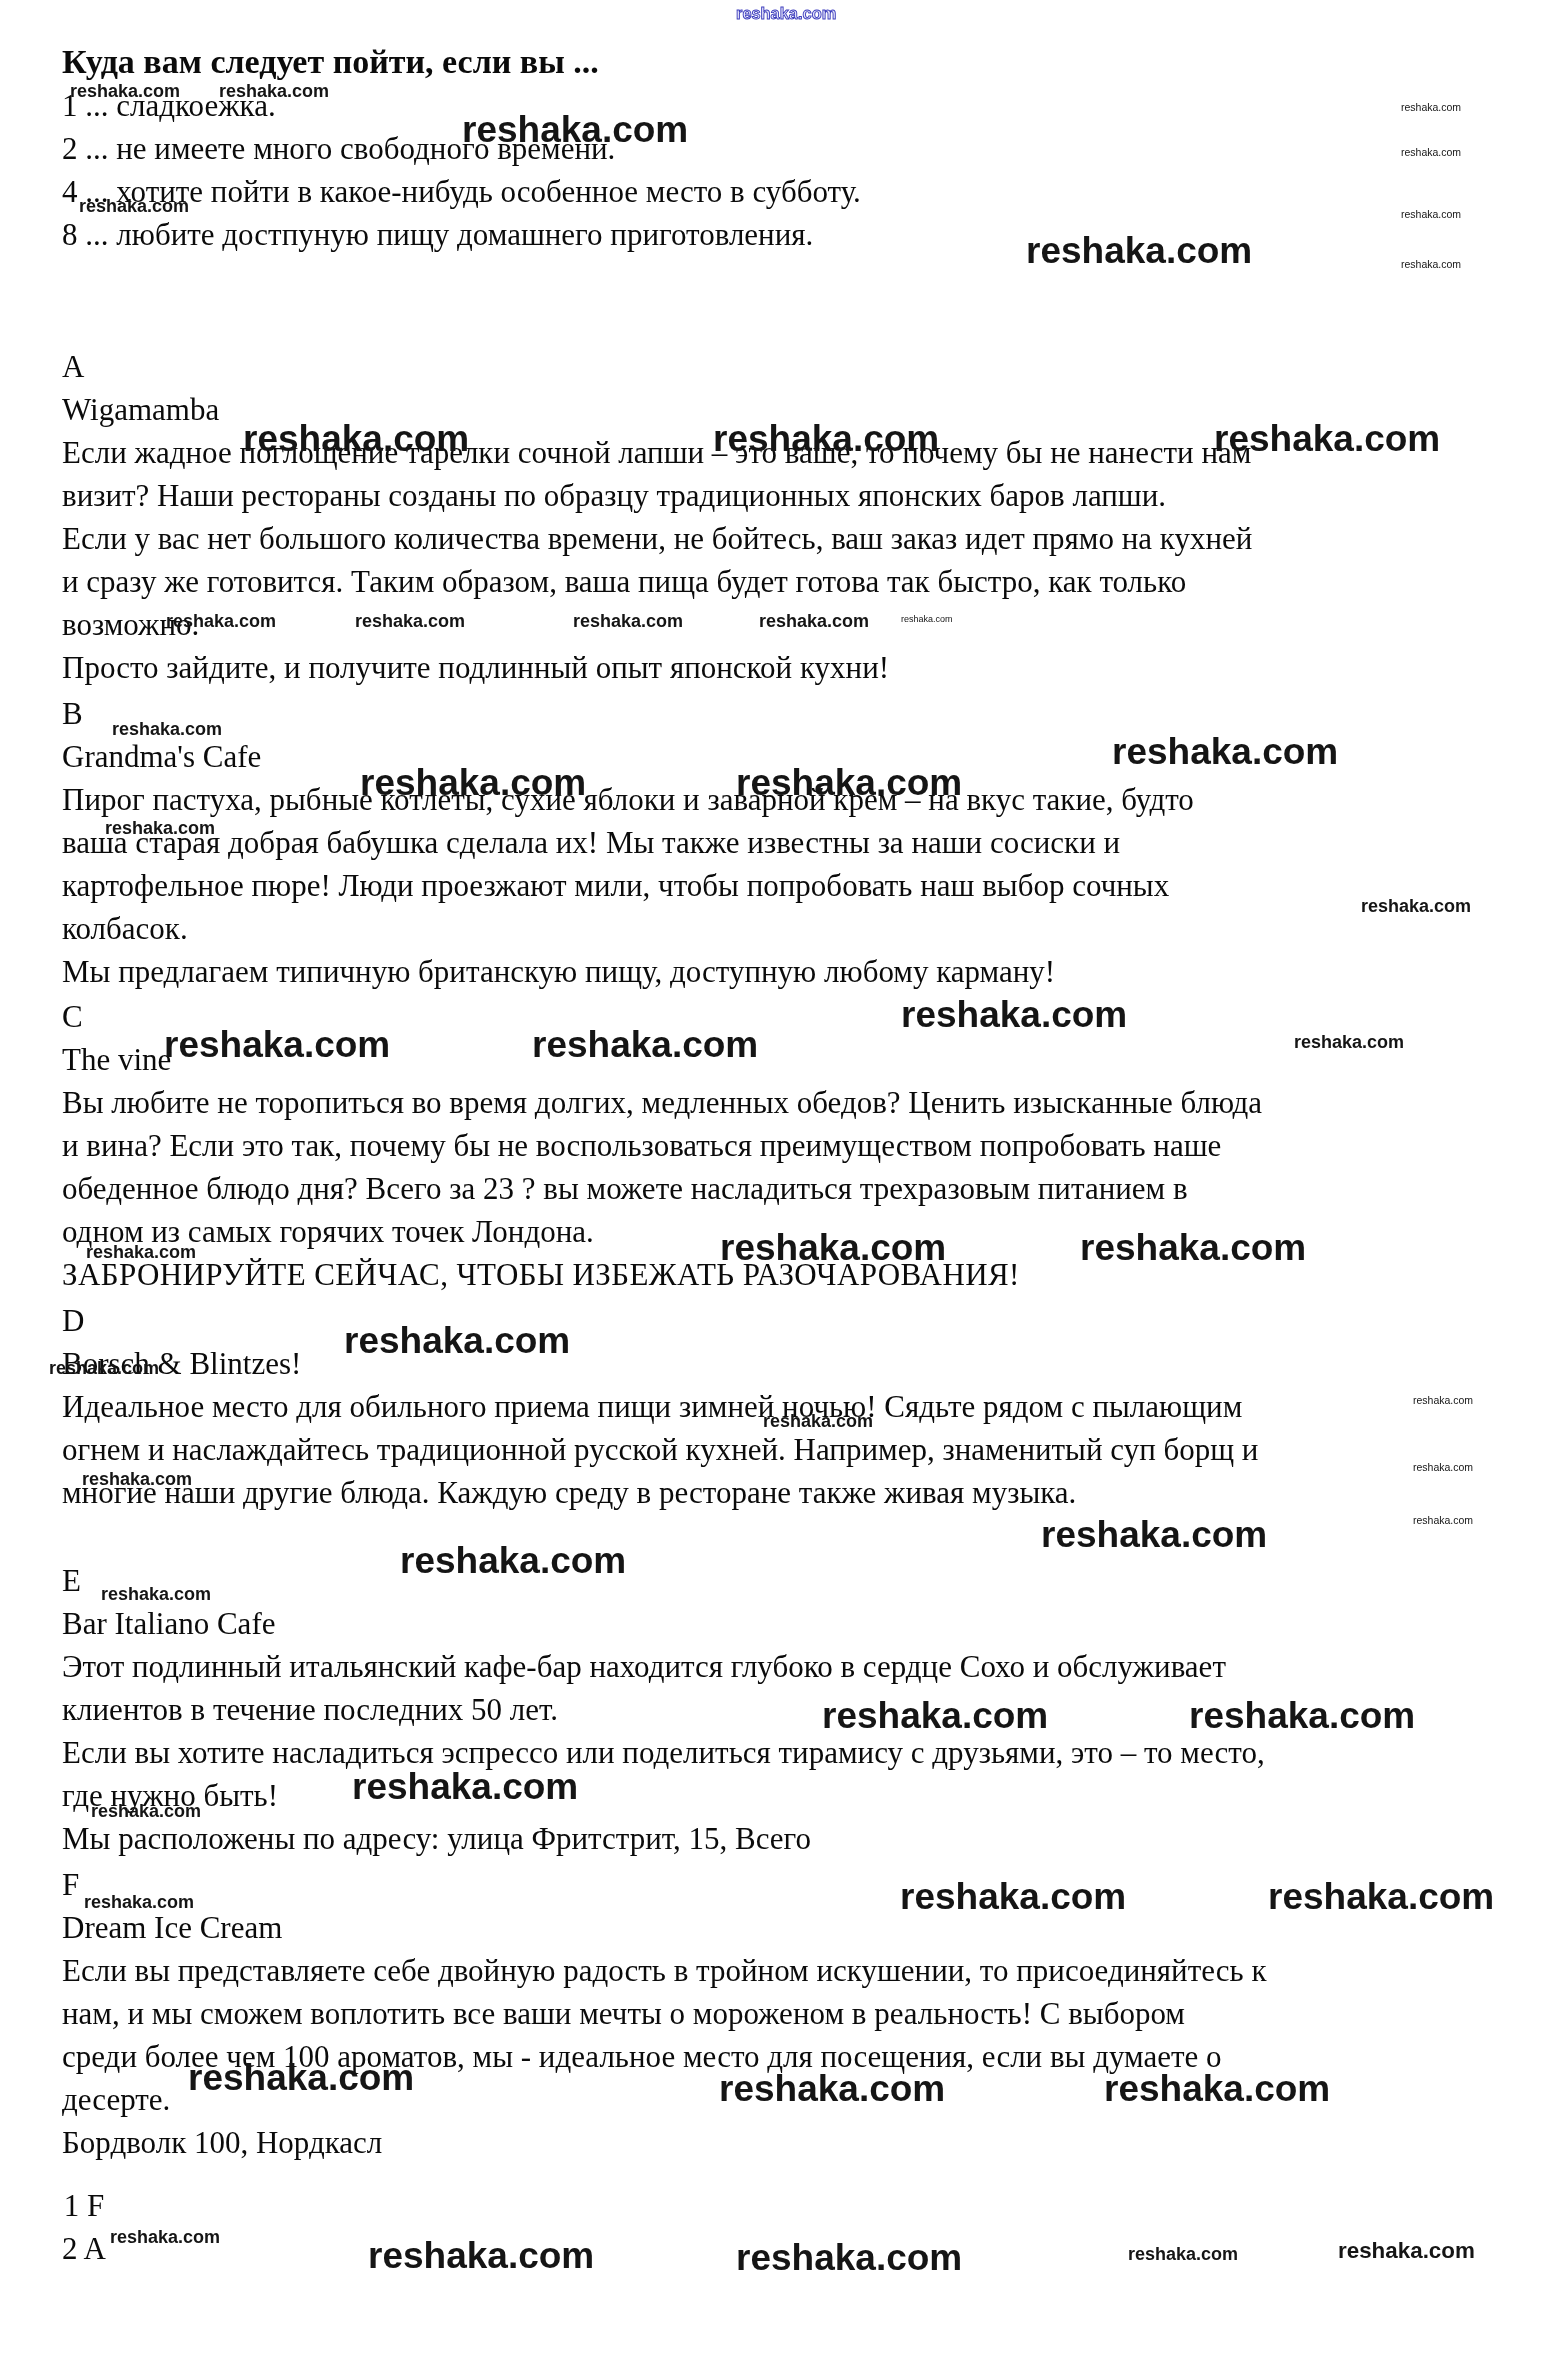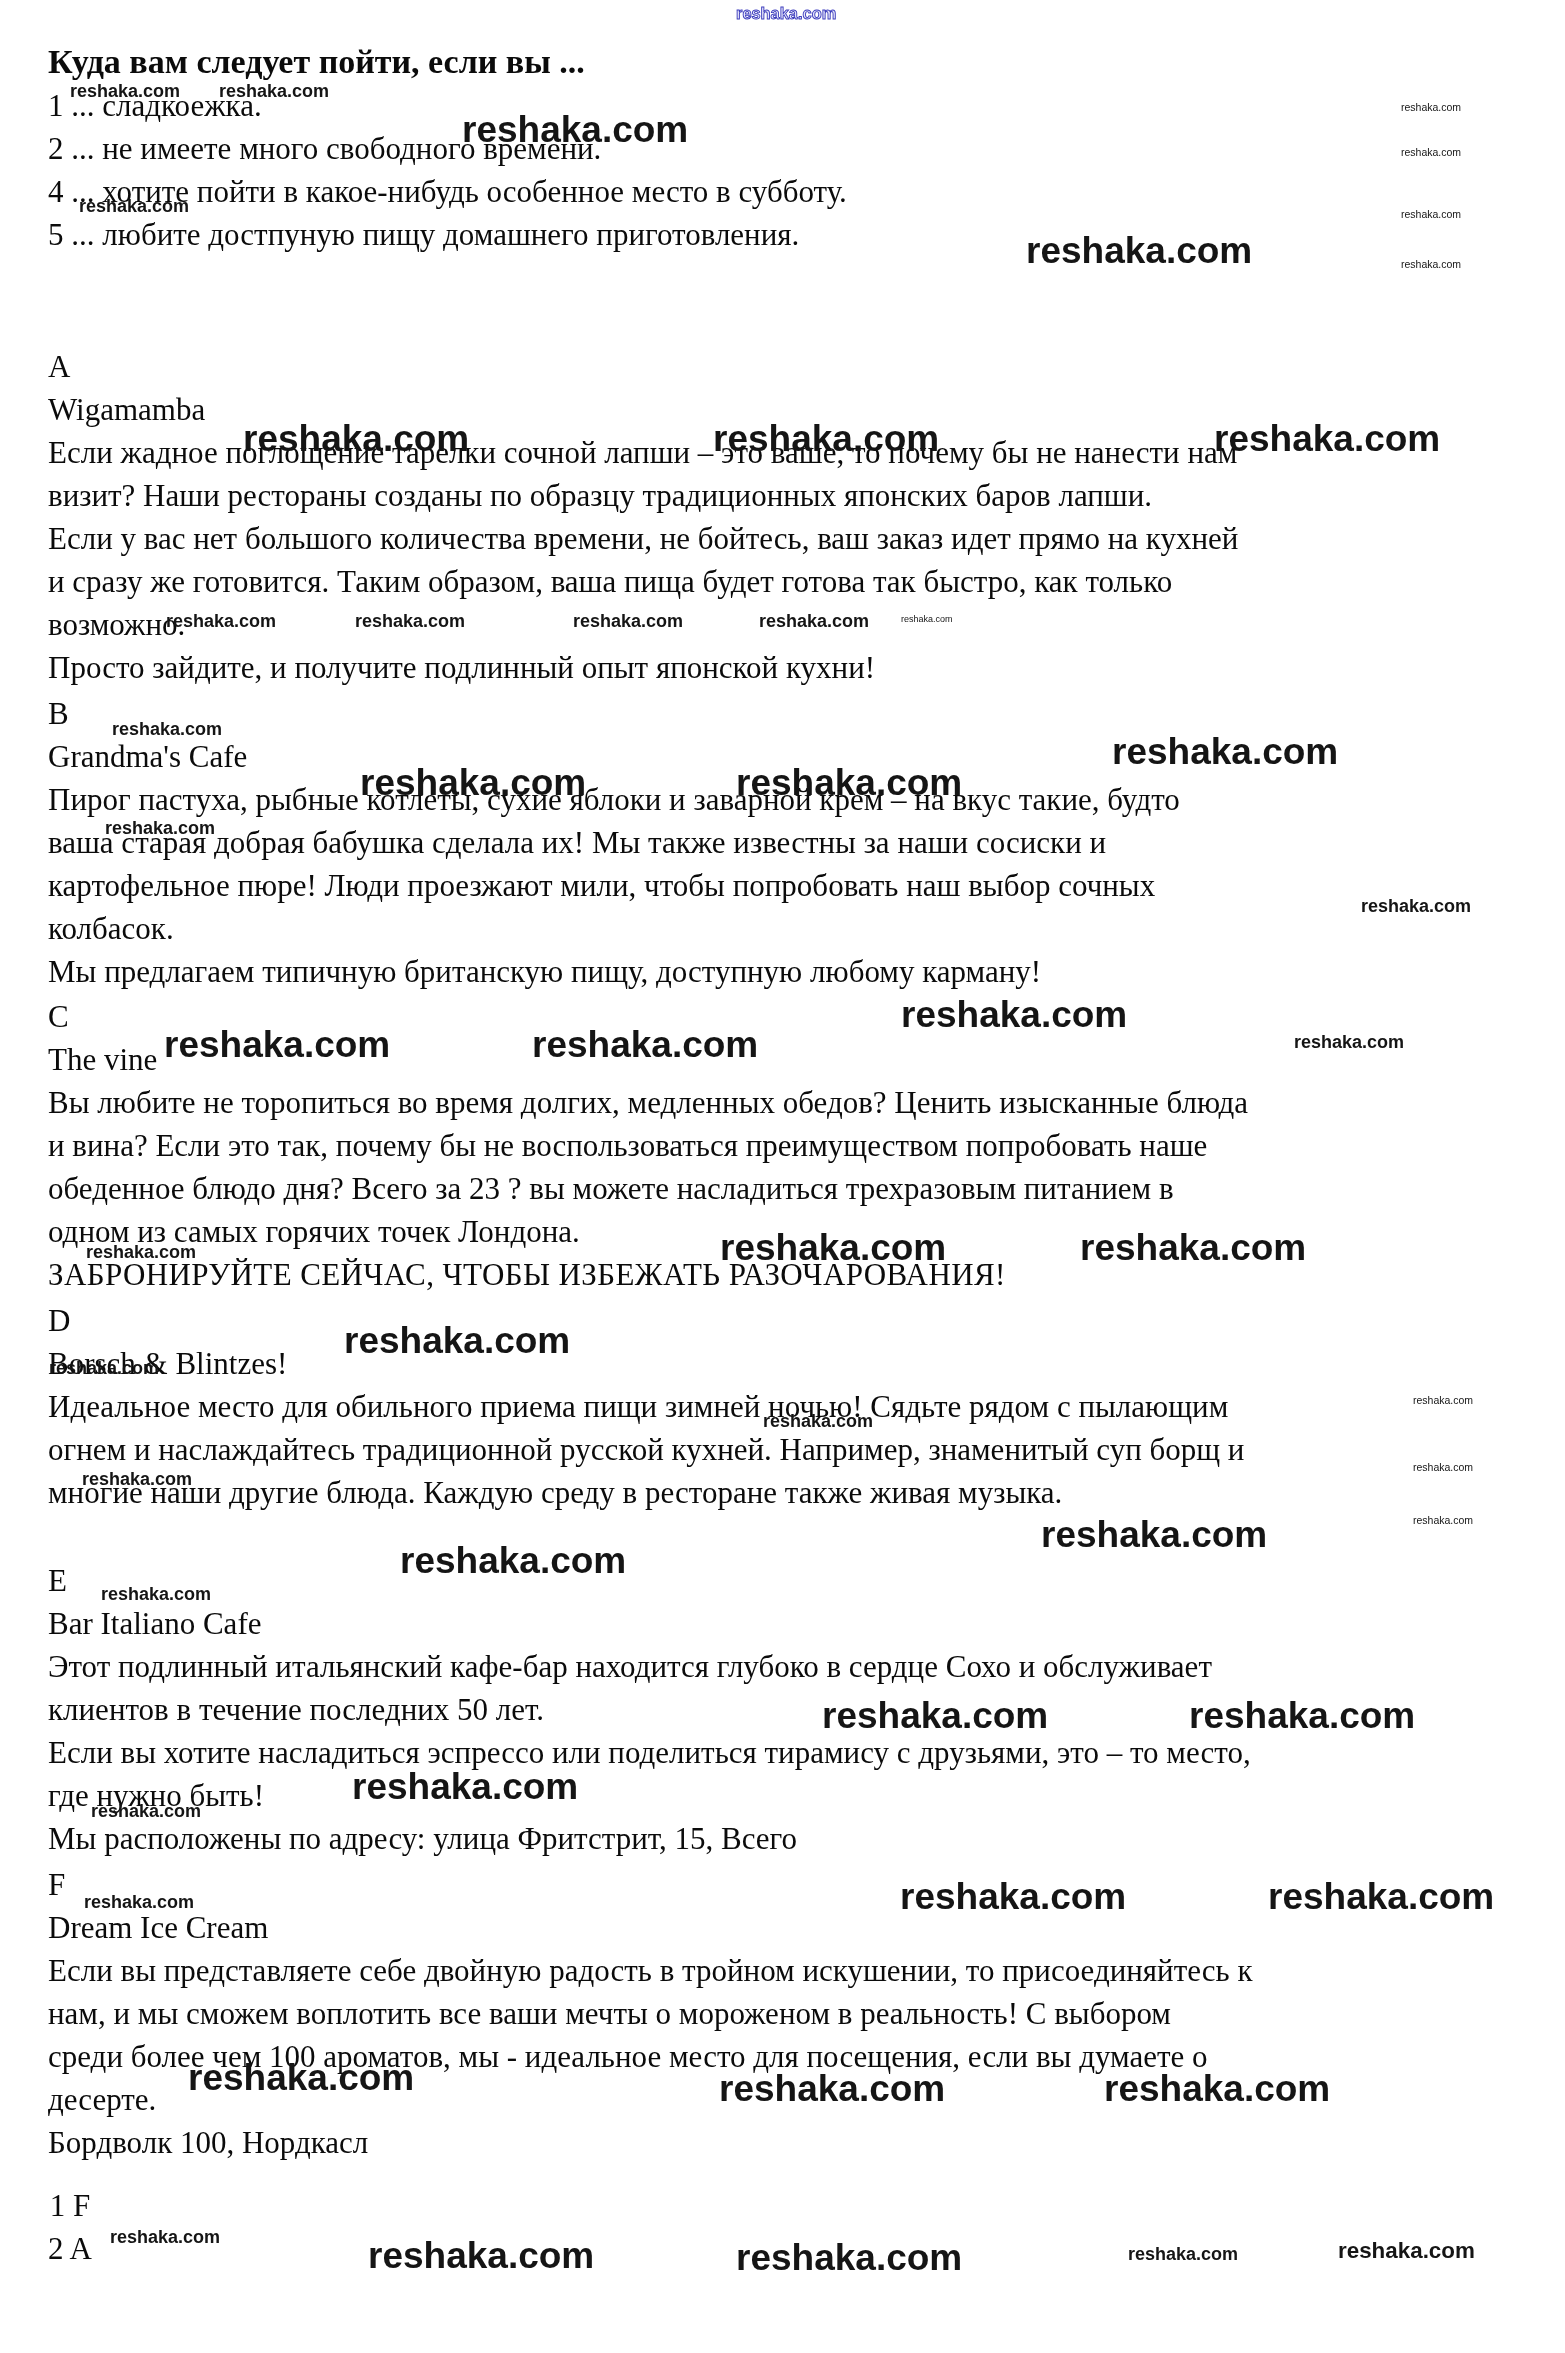--- a/index.html
+++ b/index.html
@@ -16,36 +16,36 @@
   }
   .wm.lg{font-size:37px;}
   .wm.md{font-size:22.4px;}
   .wm.sm{font-size:18px;}
   .wm.xs{font-size:10.5px;font-weight:400;}
   .wm.xxs{font-size:9px;font-weight:400;}
   .wm.blue{
     font-size:16.4px;font-weight:700;color:#e4e4fa;
     -webkit-text-stroke:0.9px #3b3bbc;
   }
-  .block{position:absolute;left:48px;z-index:2;}
+  .block{position:absolute;left:62px;z-index:2;}
 </style>
 </head>
 <body>
 
 <div>
 
   <div class="block" style="top:40px;">
     <div class="title-line">Куда вам следует пойти, если вы ...</div>
   </div>
 
   <div class="block" style="top:84px;" id="items-root">
       <div class="line">1 ... сладкоежка.</div>
       <div class="line">2 ... не имеете много свободного времени.</div>
       <div class="line">4 ... хотите пойти в какое-нибудь особенное место в субботу.</div>
-      <div class="line">5 ... любите достпуную пищу домашнего приготовления.</div>
+      <div class="line">8 ... любите достпуную пищу домашнего приготовления.</div>
     </div>
 
   <div id="sections-root">
       <div class="block" style="top: 345px;">
         <div class="line">A</div>
         <div class="line">Wigamamba</div>
         <div class="line">Если жадное поглощение тарелки сочной лапши – это ваше, то почему бы не нанести нам</div>
         <div class="line">визит? Наши рестораны созданы по образцу традиционных японских баров лапши.</div>
         <div class="line">Если у вас нет большого количества времени, не бойтесь, ваш заказ идет прямо на кухней</div>
         <div class="line">и сразу же готовится. Таким образом, ваша пища будет готова так быстро, как только</div>

